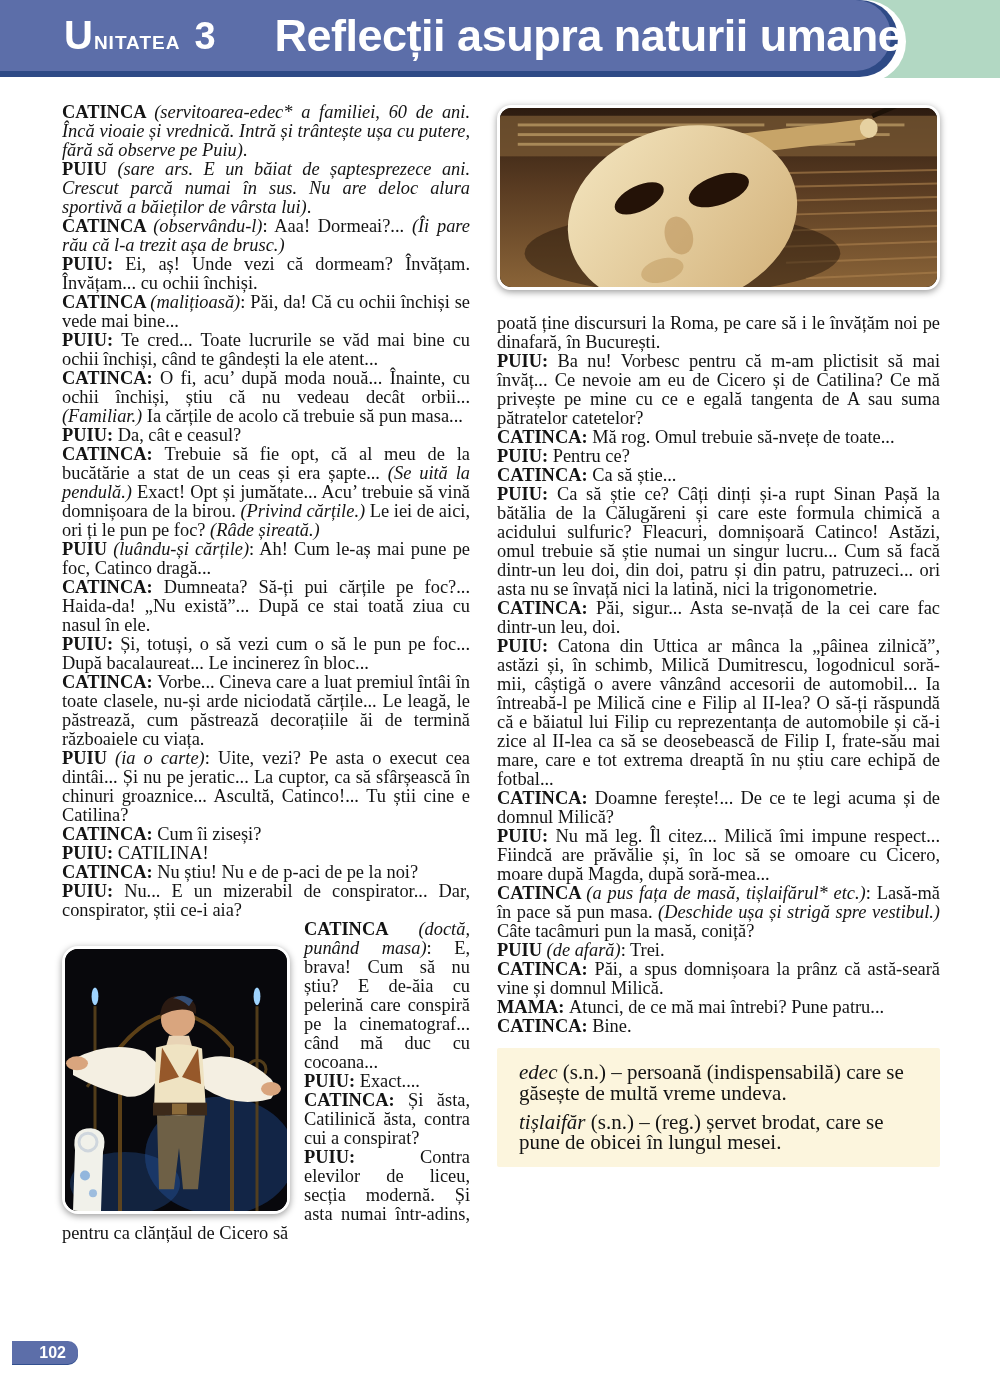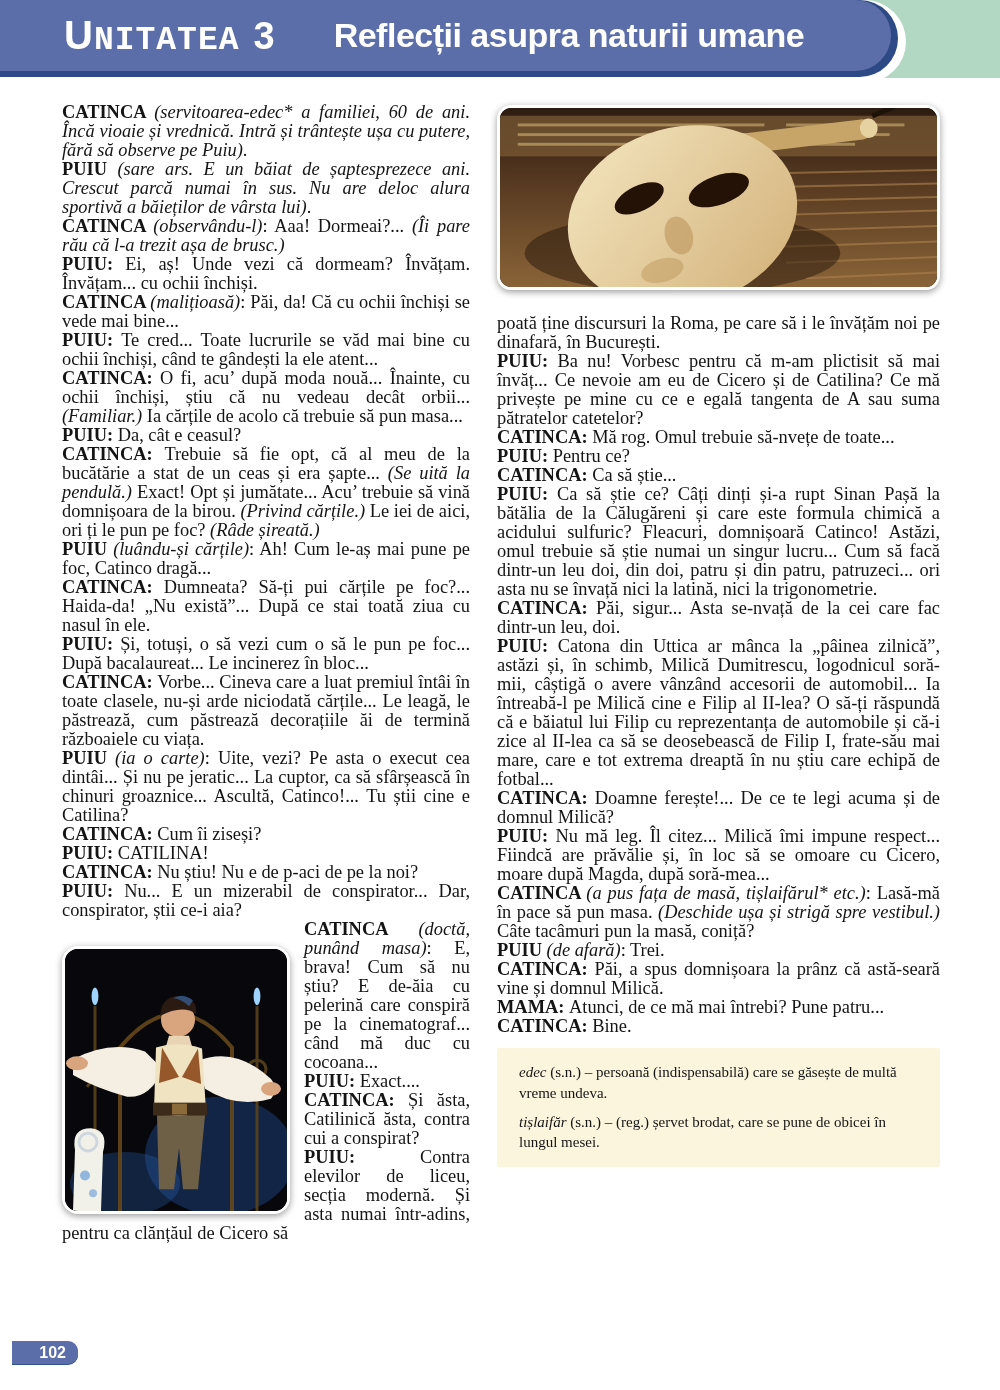--- a/index.html
+++ b/index.html
@@ -18,41 +18,41 @@
   .corner-green{position:absolute;top:0;right:0;width:132px;height:78px;background:var(--corner-green);}
   .band-outer{position:absolute;top:0;left:0;width:906px;height:83px;background:#fff;border-radius:0 44px 44px 0;}
   .band-mid{position:absolute;top:0;left:0;width:898px;height:77px;background:var(--band-navy);border-radius:0 40px 40px 0;}
   .band{
     position:absolute;top:0;left:0;width:891px;height:71px;background:var(--band-blue);
     border-radius:0 36px 36px 0;display:flex;align-items:center;padding-left:64px;box-sizing:border-box;
     font-family:"Liberation Sans","DejaVu Sans",sans-serif;color:#fff;white-space:nowrap;
   }
   .unit-label{font-weight:bold;letter-spacing:1px;}
   .u-init{font-size:40px;}
-  .u-rest{font-size:33px;font-family:Liberation Mono, monospace;}
+  .u-rest{font-size:19px;}
   .u-num{font-size:38px;margin-left:14px;}
-  .unit-title{font-size:34px;font-weight:bold;margin-left:58px;letter-spacing:-0.5px;}
+  .unit-title{font-size:45px;font-weight:bold;margin-left:58px;letter-spacing:-0.5px;}
   
   .col-left{position:absolute;left:62px;top:103px;width:408px;}
   .col-right{position:absolute;left:497px;top:105px;width:443px;}
   .para{margin:0;text-align:justify;font-size:18.4px;line-height:19px;}
   .spk{font-weight:bold;}
   .stage{font-style:italic;}
   
   .photo-frame{
     border:3px solid #fff;border-radius:14px;overflow:hidden;
     box-shadow:0 2px 7px rgba(0,0,0,.4);background:#000;box-sizing:border-box;
   }
   .mask-photo{width:443px;height:185px;margin:0 0 24px 0;}
   .actor-photo{float:left;width:228px;height:268px;margin:26px 14px 0 0;border-radius:16px;}
   .photo-frame svg{display:block;width:100%;height:100%;}
   
   .footnote-box{
     margin-top:12px;background:var(--footnote-bg);padding:14px 18px 14px 22px;
-    font-size:15px;line-height:20.8px;border-radius:2px;
+    font-size:21px;line-height:20.8px;border-radius:2px;
   }
   .footnote-entry{margin:0 0 8px 0;text-align:left;}
   .footnote-entry:last-child{margin-bottom:0;}
   
   .page-badge{
     position:absolute;left:12px;top:1341px;width:66px;height:23px;background:var(--band-blue);
     border-radius:0 10px 10px 0;color:#fff;display:flex;align-items:center;justify-content:flex-end;
     padding-right:12px;box-sizing:border-box;font-family:"Liberation Sans","DejaVu Sans",sans-serif;
     font-weight:bold;font-size:16px;box-shadow:0 1px 0 #33508f;
   }

